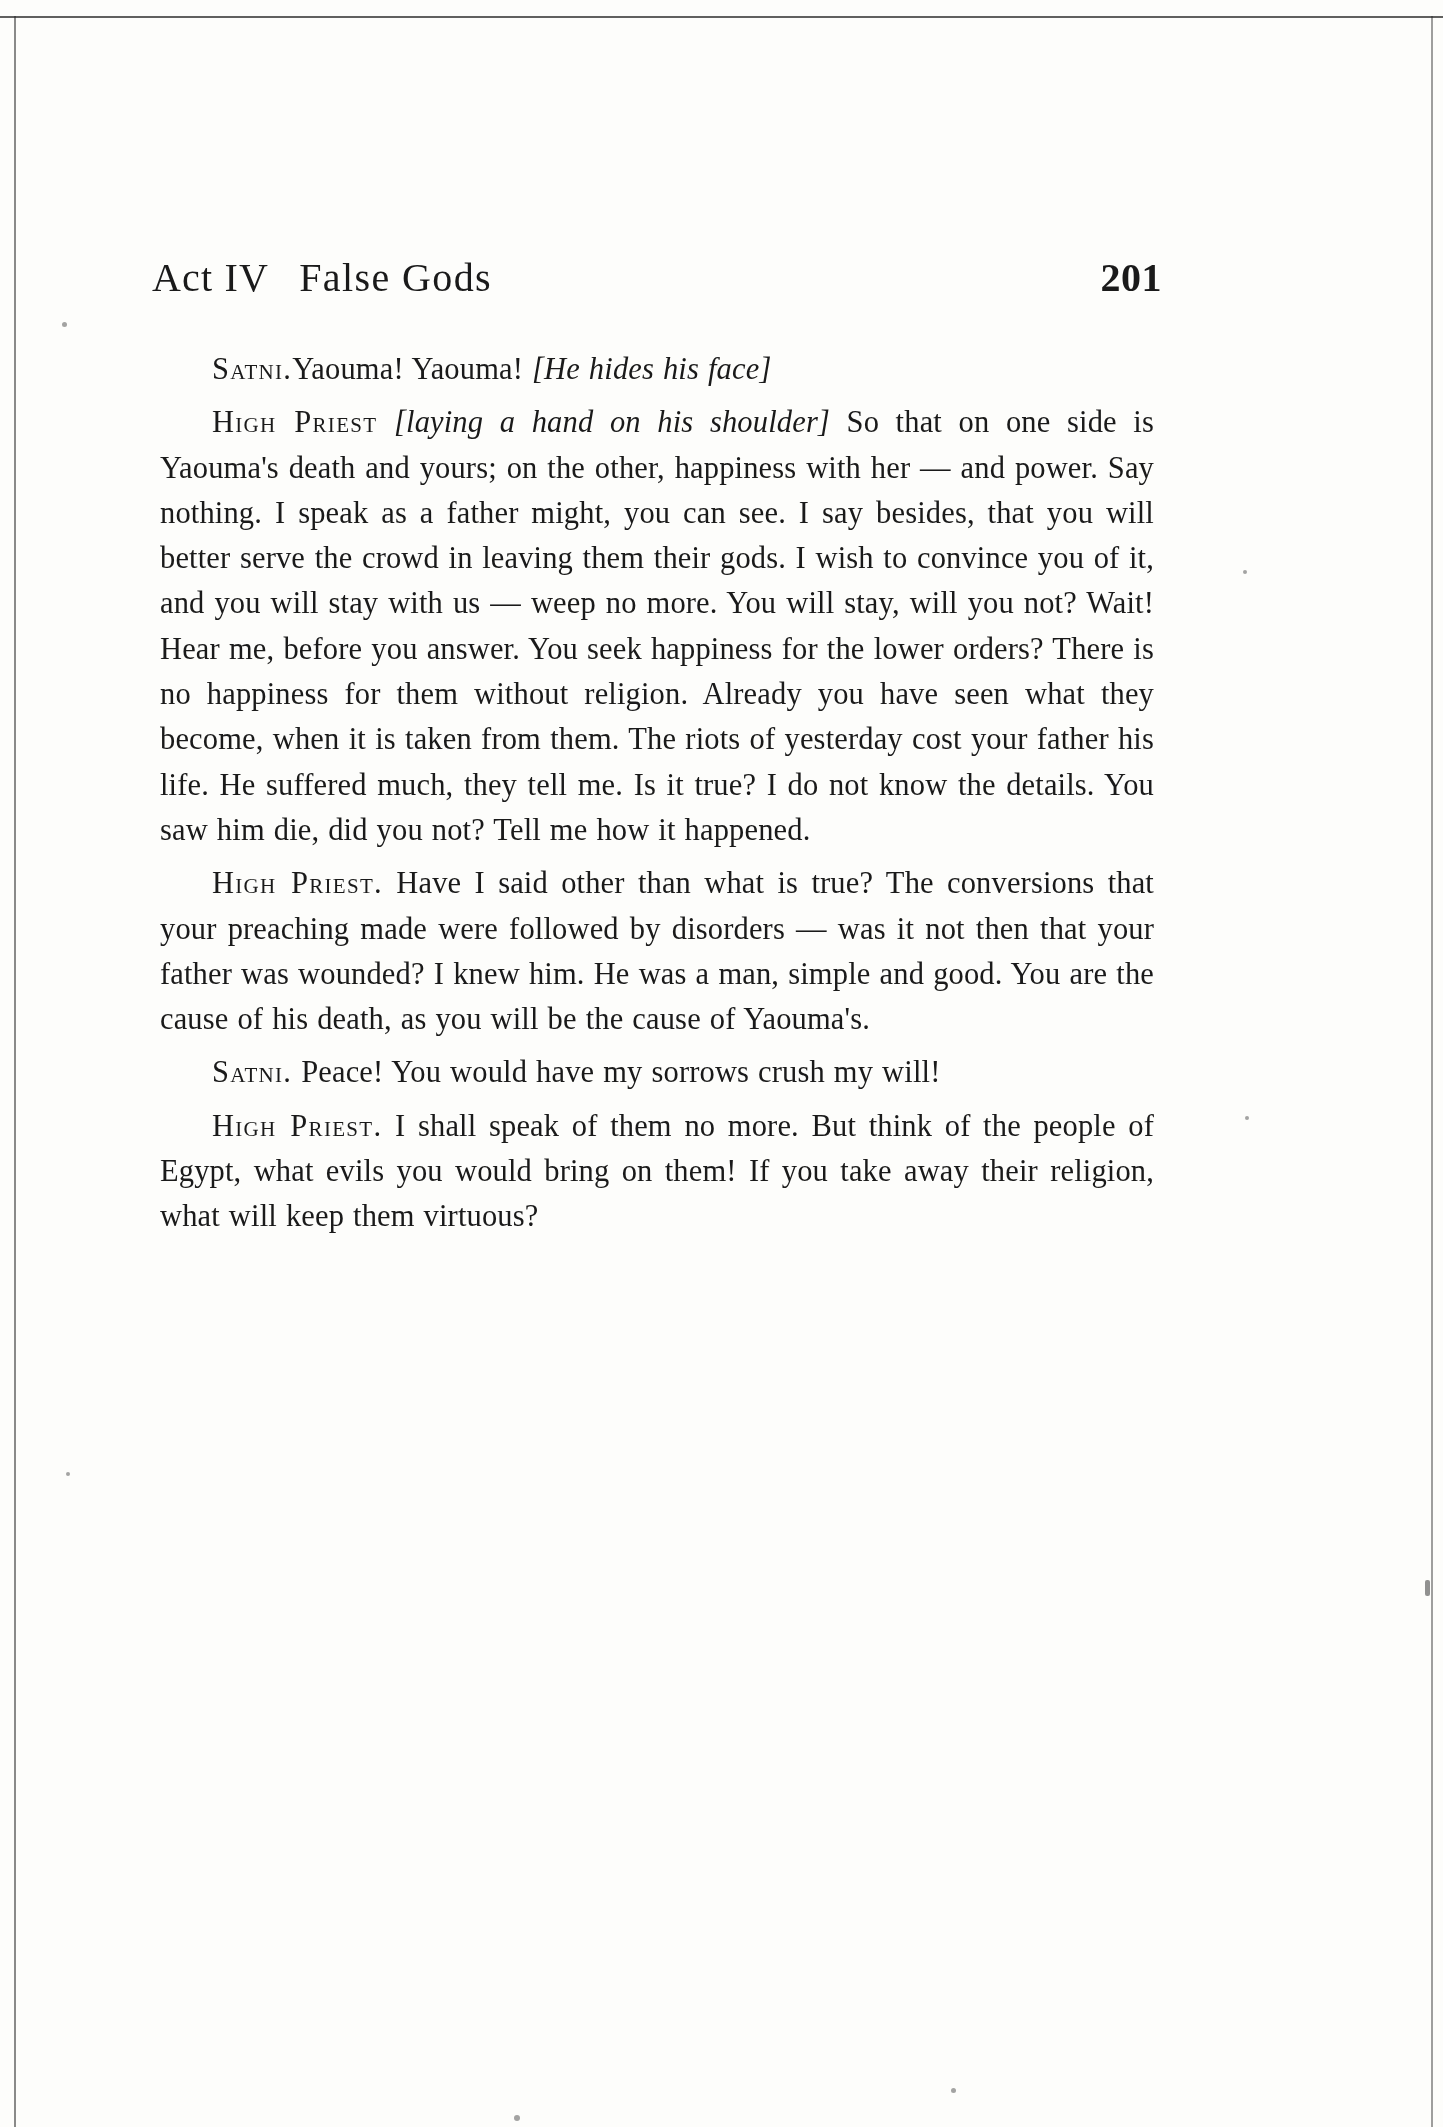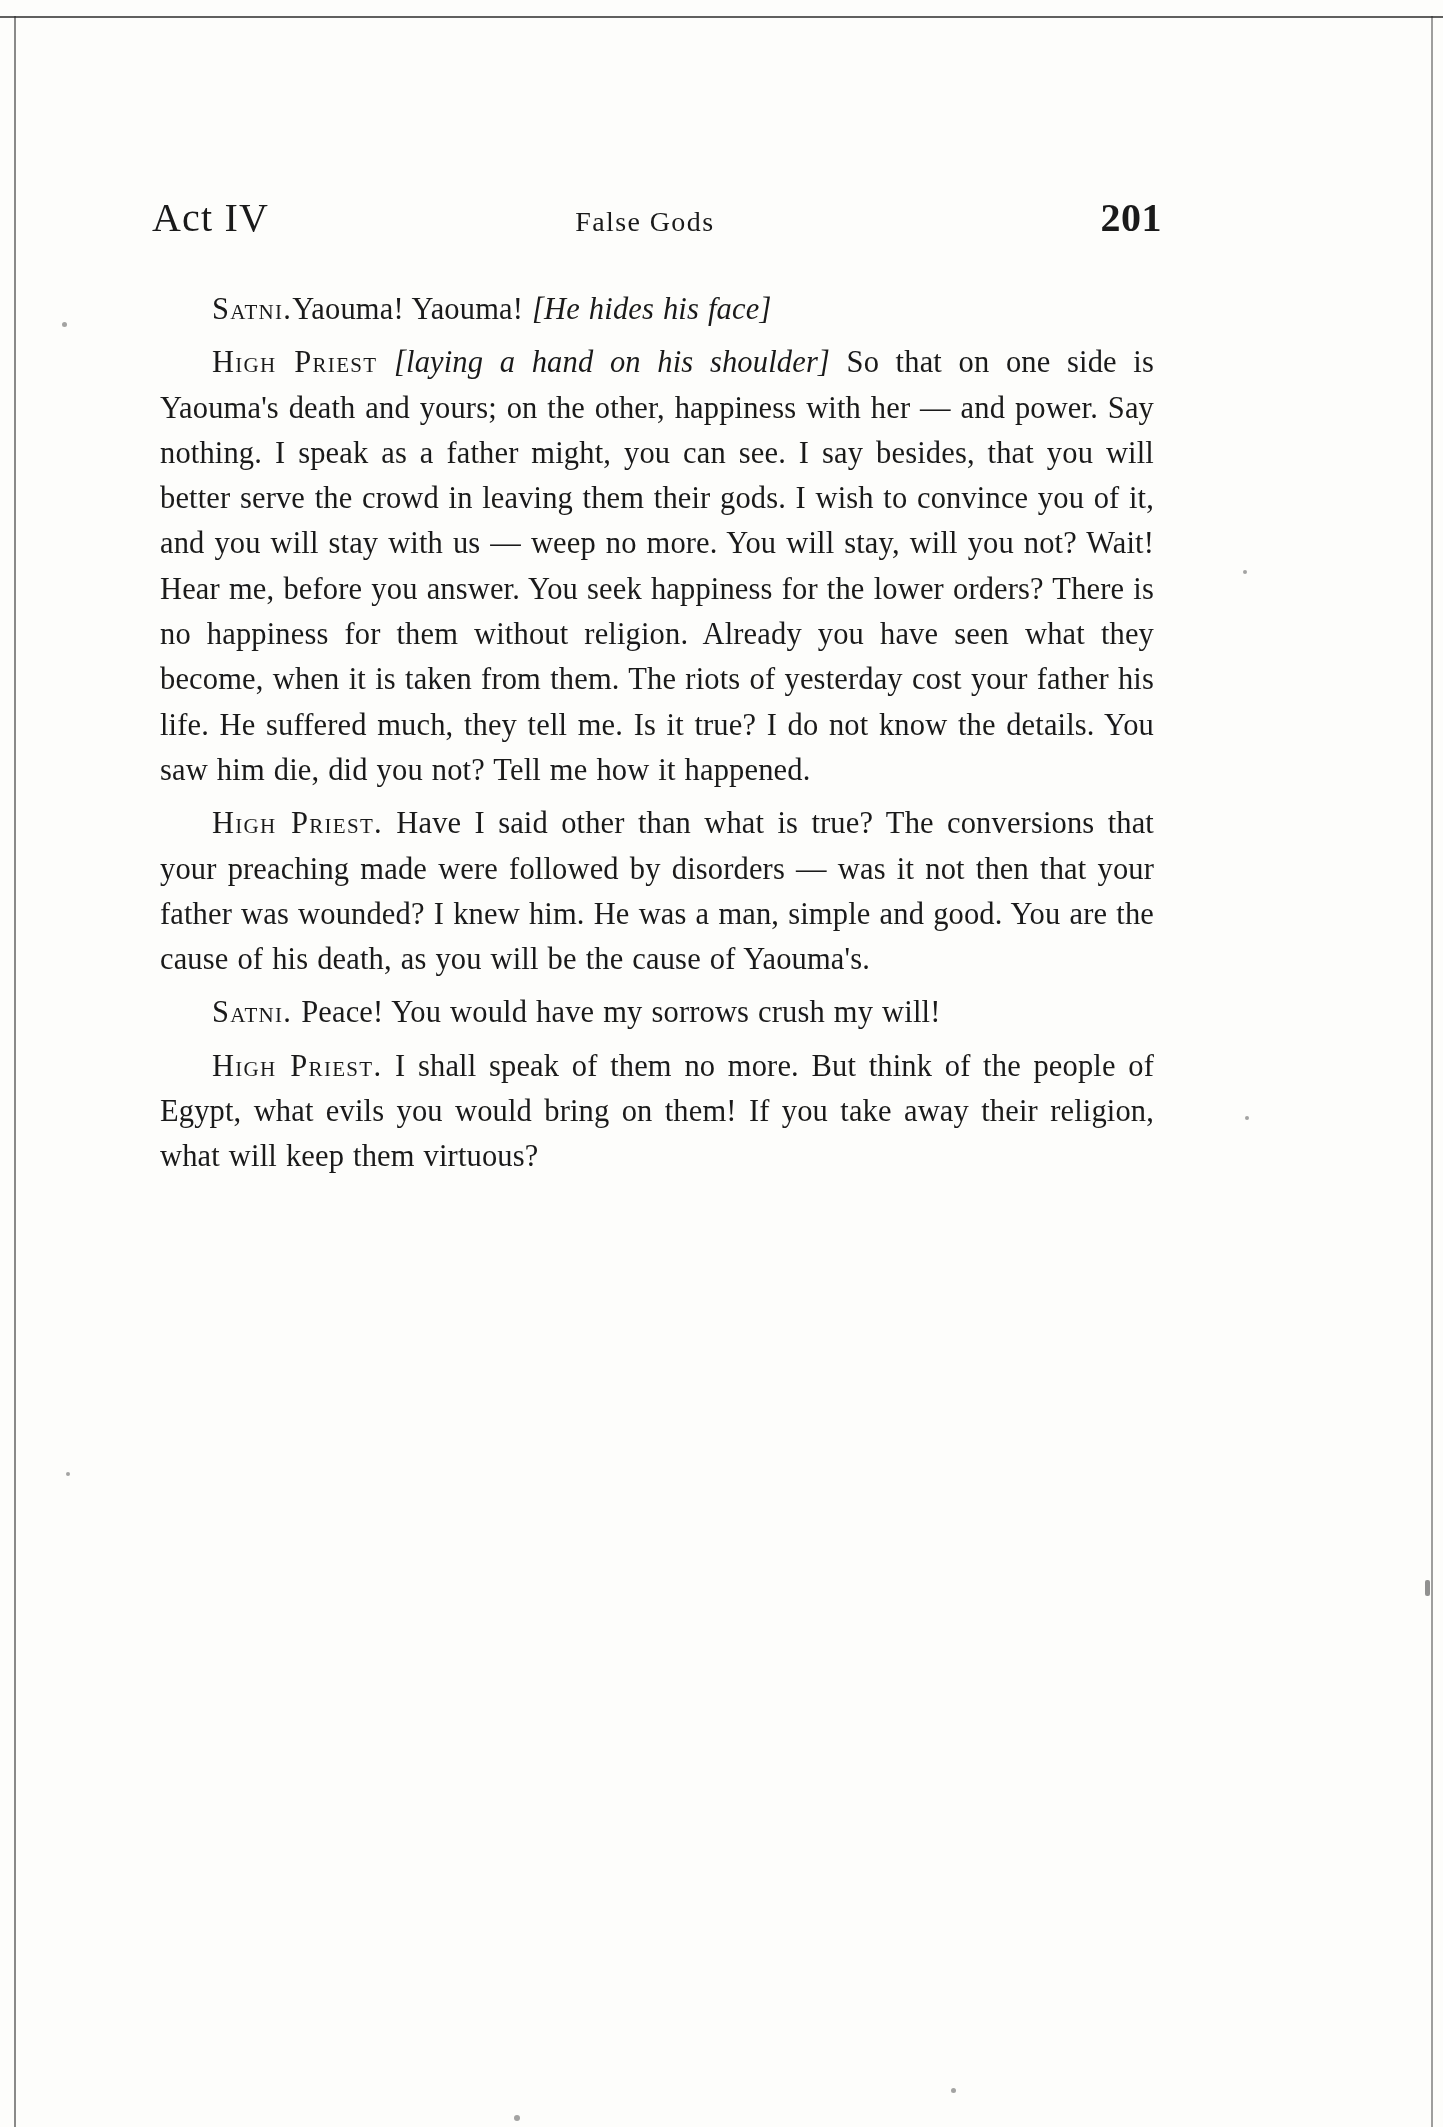--- a/index.html
+++ b/index.html
@@ -44,43 +44,44 @@
     position: absolute;
     right: 10px; top: 16px;
     width: 2px; height: 2111px;
     background: #2b2b2b;
     opacity: 0.45;
   }
 
   .content {
     position: absolute;
     left: 152px;
-    top: 194px;
+    top: 210px;
     width: 1012px;
   }
 
   .running-head {
     display: flex;
     align-items: baseline;
     justify-content: space-between;
     width: 1010px;
     margin-bottom: 46px;
   }
   .rh-act {
     font-size: 40px;
     letter-spacing: 1.2px;
     white-space: nowrap;
   }
   .rh-title {
-    font-size: 28px;
+    font-size: 40px;
     letter-spacing: 1.4px;
     margin-left: 30px;
     flex: 1;
-    text-align: center;
+    text-align: left;
     padding-right: 110px;
+    margin-top: 44px;
   }
   .rh-page {
     font-size: 40px;
     font-weight: 700;
     letter-spacing: 0.5px;
   }
 
   .body-text {
     width: 1010px;
     font-size: 30.5px;

